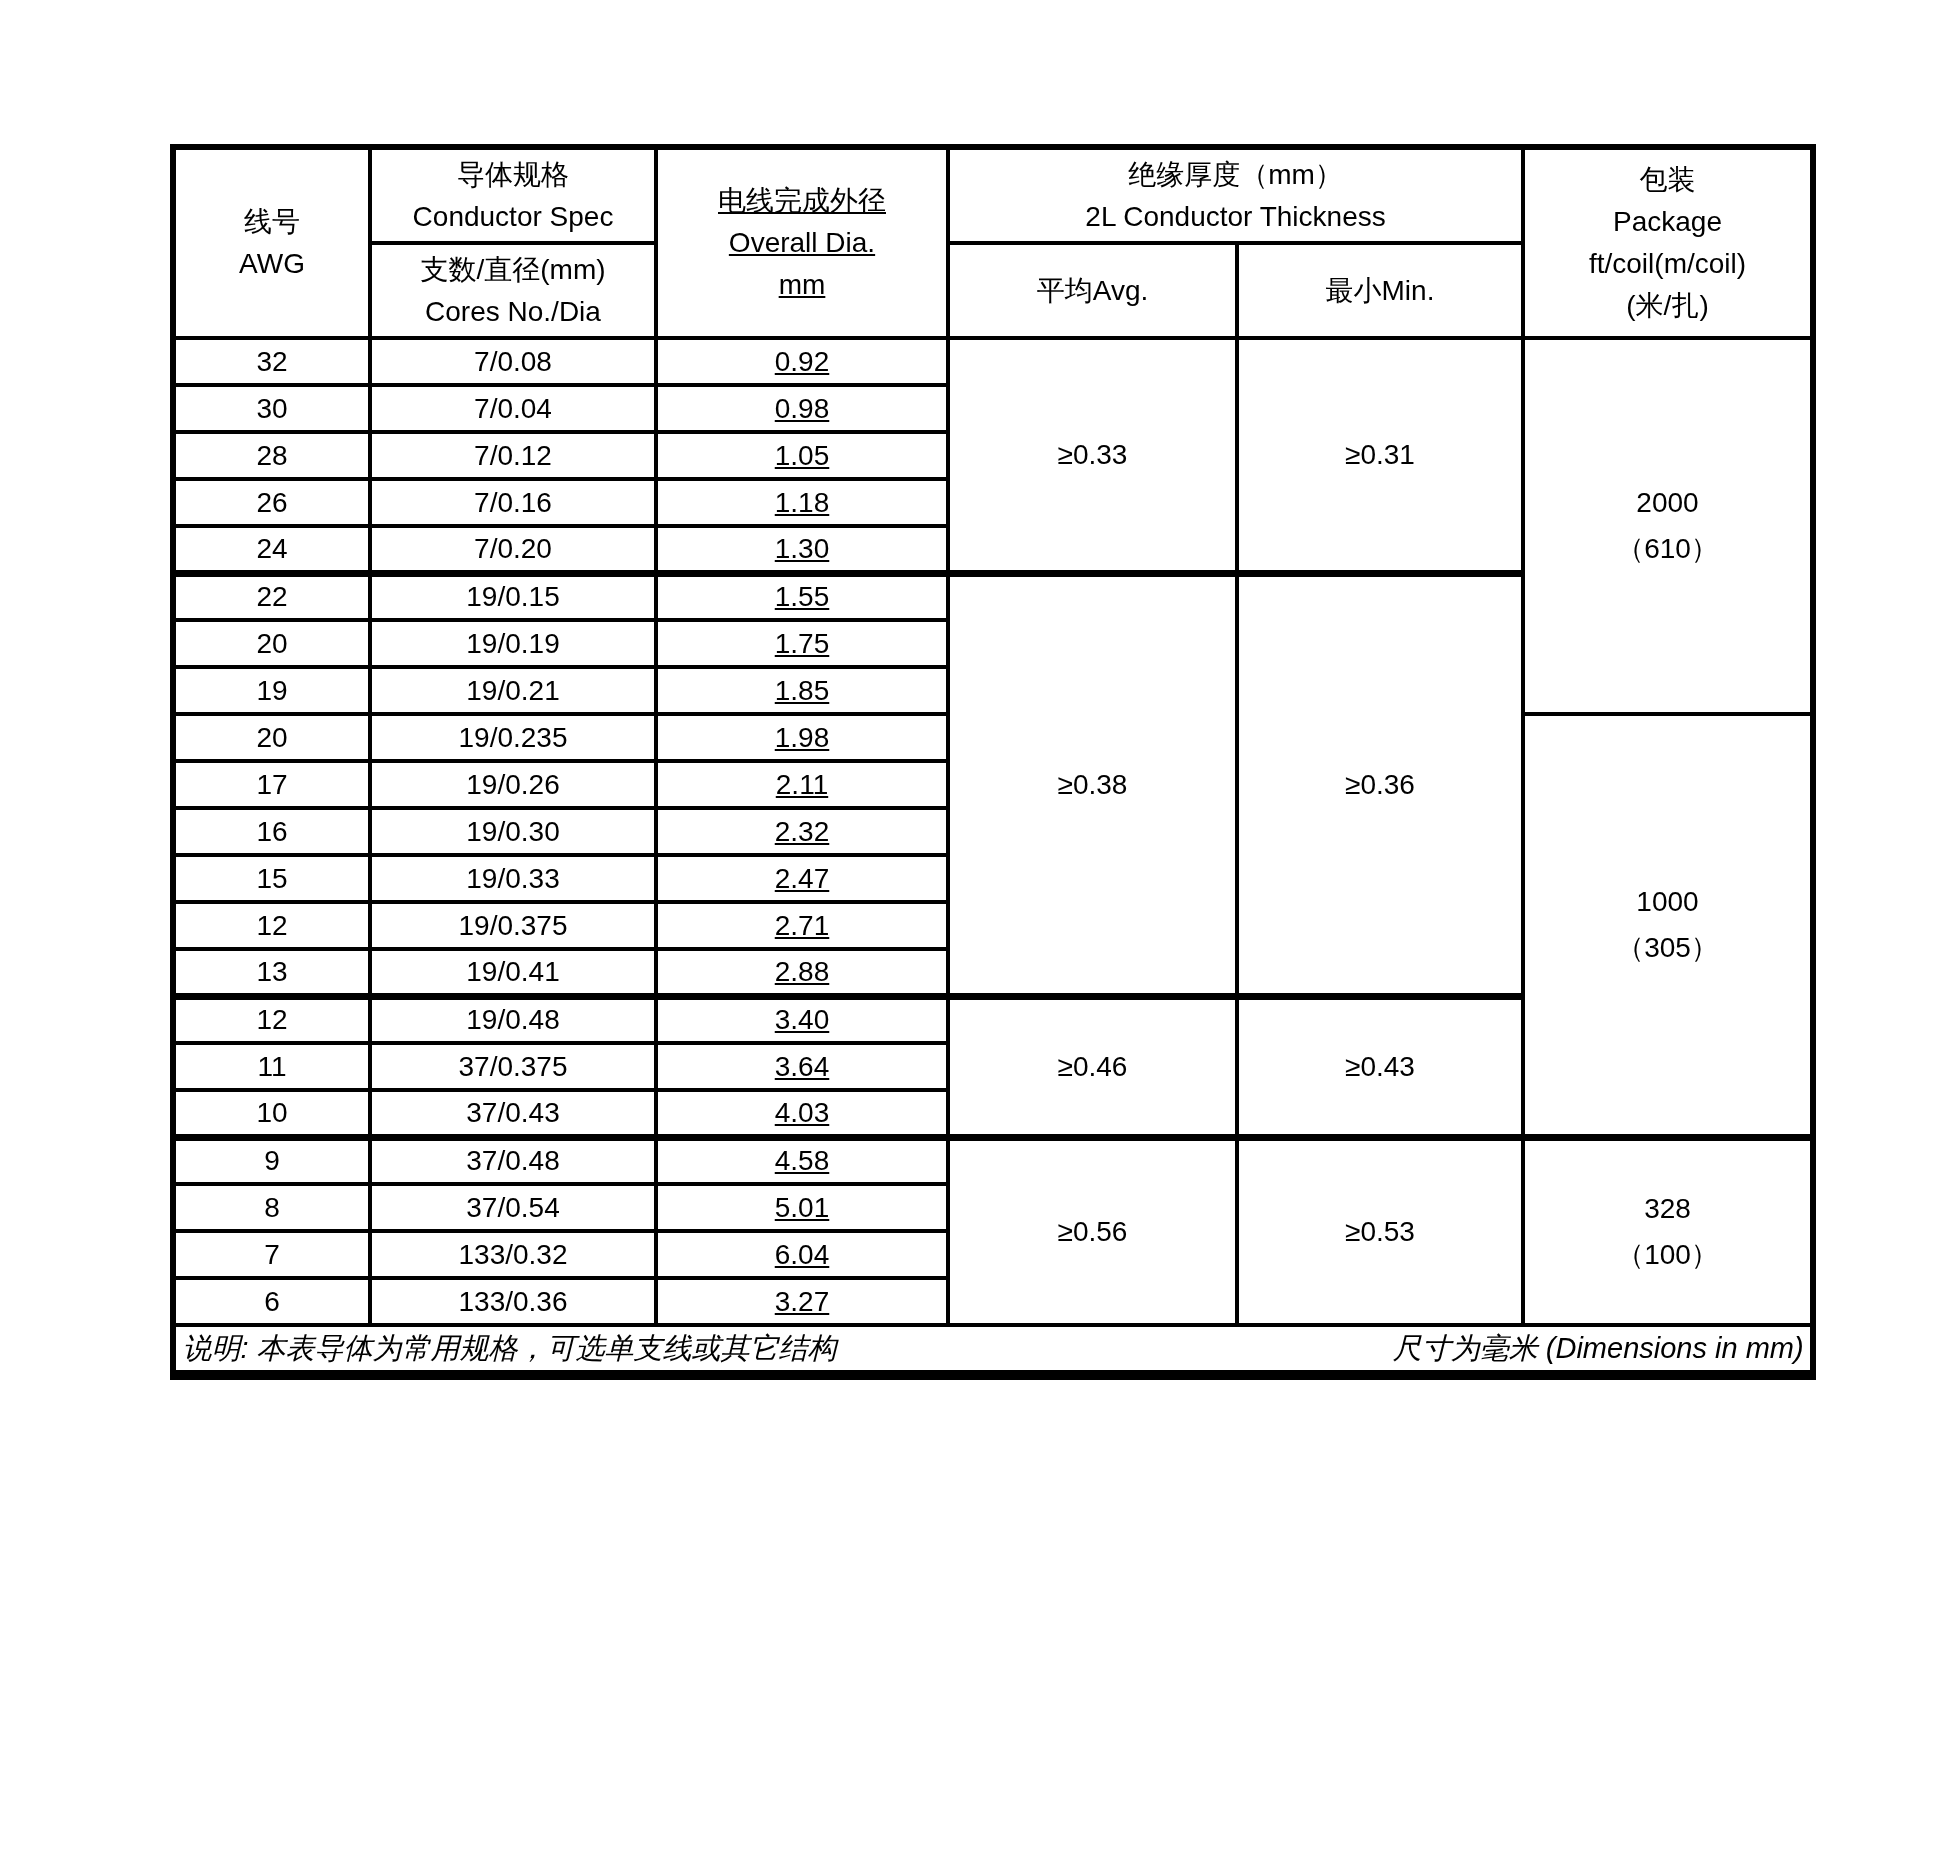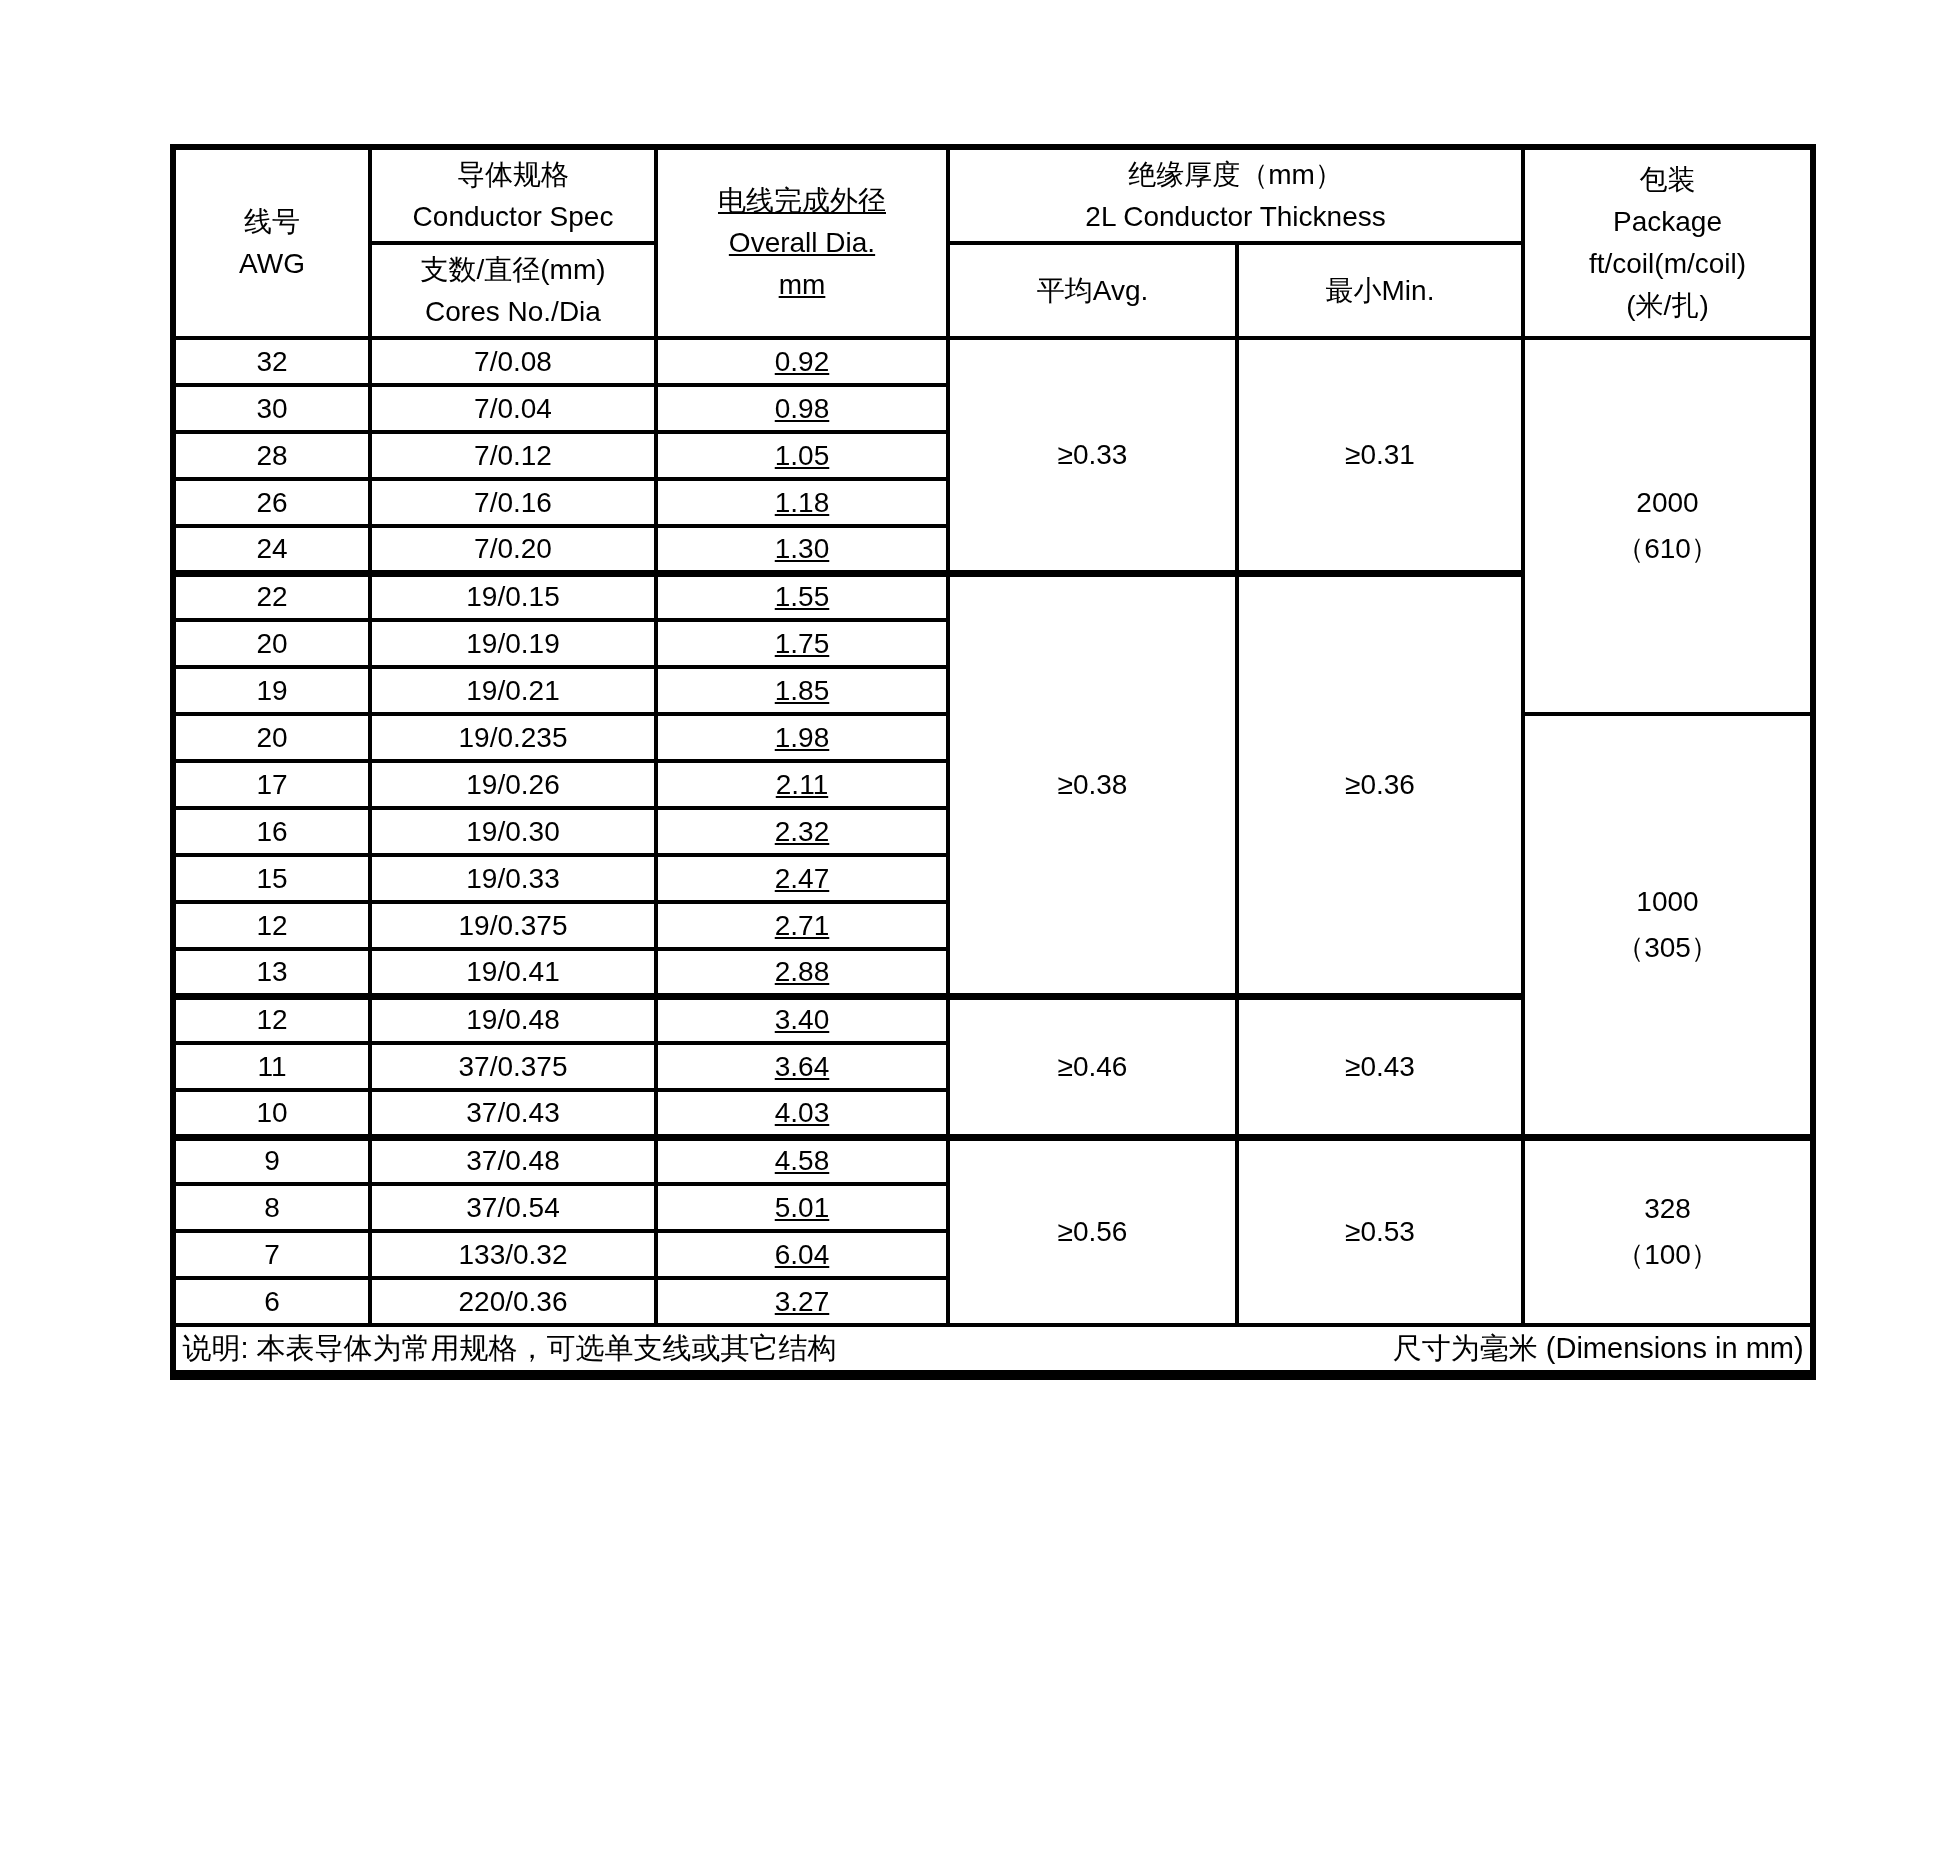--- a/index.html
+++ b/index.html
@@ -36,21 +36,21 @@
   tr.h2{height:95px;}
   tr.d{height:47px;}
   tr.ft{height:50px;}
   td.hdr{font-size:27px;line-height:42px;}
   td.thick-b{border-bottom-width:7.2px;}
   td.thick-r{border-right-width:7.2px;text-decoration:underline;}
   tr.grp td{border-top-width:7.2px;}
   td.pkg-start{border-top-width:7.2px;}
   td.pkg{font-size:28px;line-height:46px;}
   td.ins{font-size:28px;}
-  td.footer-cell{border-top-width:7.2px;}
+  td.footer-cell{border-top-width:7.2px;font-style:italic;}
   .footer-flex{
     display:flex;
     justify-content:space-between;
     align-items:center;
     width:100%;
     height:100%;
     font-size:29px;
     box-sizing:border-box;
     padding:0 6.4px 0 6.4px;
   }
@@ -223,21 +223,21 @@
       <td>37/0.54</td>
       <td class="thick-r">5.01</td>
     </tr>
     <tr class="d">
       <td>7</td>
       <td>133/0.32</td>
       <td class="thick-r">6.04</td>
     </tr>
     <tr class="d">
       <td>6</td>
-      <td>220/0.36</td>
+      <td>133/0.36</td>
       <td class="thick-r">3.27</td>
     </tr>
 
     <tr class="ft">
       <td class="footer-cell" colspan="6">
         <div class="footer-flex">
           <span>说明: 本表导体为常用规格，可选单支线或其它结构</span>
           <span>尺寸为毫米 (Dimensions in mm)</span>
         </div>
       </td>

